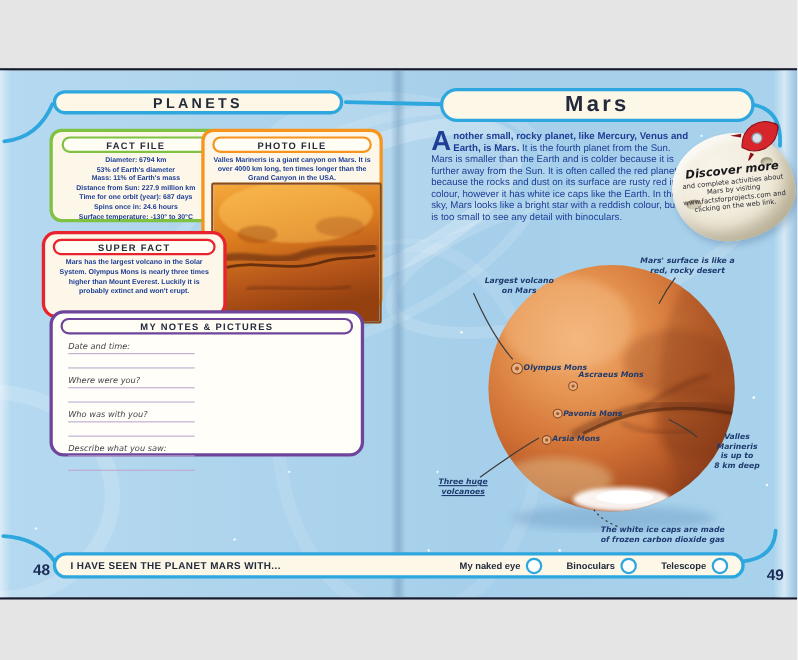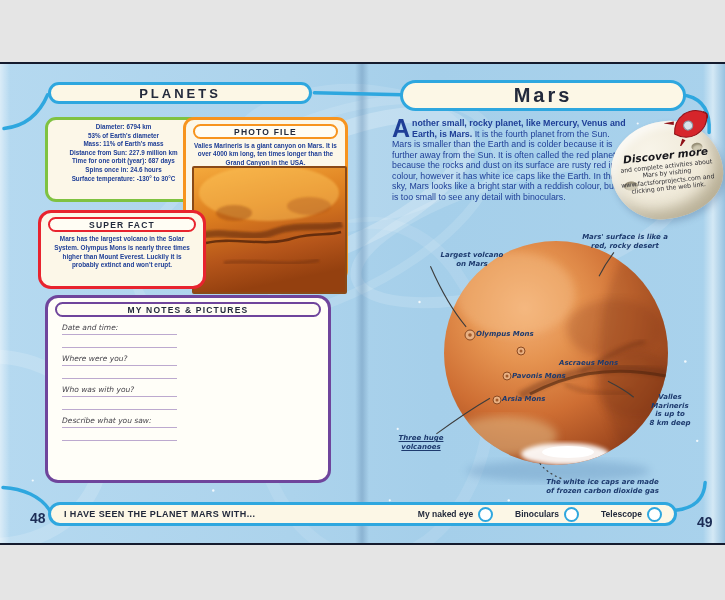--- a/index.html
+++ b/index.html
@@ -39,21 +39,21 @@
   .fact-box  { left:45px; top:53px; width:157px; height:85px; border:3px solid #7FC241; }
   .fact-box .box-title  { width:135px; border:2px solid #7FC241; }
   .fact-lines { margin-top:3px; text-align:center; font-size:6.3px; line-height:8.6px; color:#1E3E96; font-weight:bold; }
   .photo-box { left:183px; top:53px; width:165px; height:165px; border:3px solid #F7941E; }
   .photo-box .box-title { width:145px; border:2px solid #F7941E; }
   .photo-caption { margin-top:3px; padding:0 6px; text-align:center; font-size:6.4px; line-height:8.4px; color:#1E3E96; font-weight:bold; }
   .photo-frame { position:absolute; left:6px; top:46px; width:151px; height:124px; border:2px solid #8A4A17; border-radius:2px; overflow:hidden; }
   .super-box { left:38px; top:146px; width:168px; height:79px; border:3px solid #E8232E; border-radius:13px; }
   .super-box .box-title { width:148px; border:2px solid #E8232E; }
   .super-text { margin-top:3px; padding:0 10px; text-align:center; font-size:6.4px; line-height:8.8px; color:#1E3E96; font-weight:bold; }
-  .notes-box { left:45px; top:231px; width:286px; height:188px; border:3px solid #6F459C; border-radius:13px; background:#FFFEF8; }
+  .notes-box { left:45px; top:218px; width:286px; height:133px; border:3px solid #6F459C; border-radius:13px; background:#FFFEF8; }
   .notes-box .box-title { width:266px; border:2px solid #6F459C; }
   .note-area { padding:6px 0 0 14px; }
   .note-label { font-family:"DejaVu Sans", sans-serif; font-style:italic; font-size:7.5px; color:#45434A;
                 width:115px; border-bottom:1px solid #BCA9CF; padding-bottom:2px; }
   .note-rule  { width:115px; height:12px; border-bottom:1px solid #BCA9CF; margin-bottom:6px; }
 
   
   .paragraph { position:absolute; left:392px; top:54px; width:234px; z-index:4;
                font-size:8.8px; line-height:10.5px; color:#1E3E96; }
   .dropcap { float:left; font-size:25px; line-height:19px; font-weight:bold; margin:1px 2px 0 0; color:#1E3E96; }
@@ -173,20 +173,21 @@
         <path d="M 636,336 C 627,329 618,324 610,320"></path>
         <path d="M 563,418 C 552,414 545,408 540,401" stroke-dasharray="2,3"></path>
       </g>
     </svg>
 
     <div class="pill planets-pill">
       <span>PLANETS</span>
     </div>
 
     <div class="box fact-box">
+      <div class="box-title">FACT FILE</div>
       <div class="fact-lines">
         <div>Diameter: 6794 km</div>
         <div>53% of Earth's diameter</div>
         <div>Mass: 11% of Earth's mass</div>
         <div>Distance from Sun: 227.9 million km</div>
         <div>Time for one orbit (year): 687 days</div>
         <div>Spins once in: 24.6 hours</div>
         <div>Surface temperature: -130° to 30°C</div>
       </div>
     </div>
@@ -260,21 +261,21 @@
         <circle cx="24" cy="21" r="4.5" fill="#D9E2EA" stroke="#8C99A6" stroke-width="1.2"></circle>
         <path d="M12,13 L4,6 L14,10 Z" fill="#8E1118"></path>
         <path d="M12,29 L4,36 L14,32 Z" fill="#8E1118"></path>
         <path d="M44,17 Q48,21 44,25" fill="none" stroke="#8E1118" stroke-width="1"></path>
       </g>
     </svg>
 
     <div class="dlabel center" style="left:392px; top:187px; width:72px;margin-left:44px;">Largest volcano
 on Mars</div>
     <div class="dlabel" style="left:476px; top:266px;">Olympus Mons</div>
-    <div class="dlabel" style="left:526px; top:295px;margin-left:33px;">Ascraeus Mons</div>
+    <div class="dlabel" style="left:526px; top:273px;">Ascraeus Mons</div>
     <div class="dlabel" style="left:512px; top:308px;">Pavonis Mons</div>
     <div class="dlabel" style="left:502px; top:331px;">Arsia Mons</div>
     <div class="dlabel center" style="left:386px; top:370px; width:70px;text-decoration:underline;">Three huge
 volcanoes</div>
     <div class="dlabel center" style="left:570px; top:169px; width:110px;">Mars' surface is like a
 red, rocky desert</div>
     <div class="dlabel center" style="left:638px; top:329px; width:64px;">Valles
 Marineris
 is up to
 8 km deep</div>

